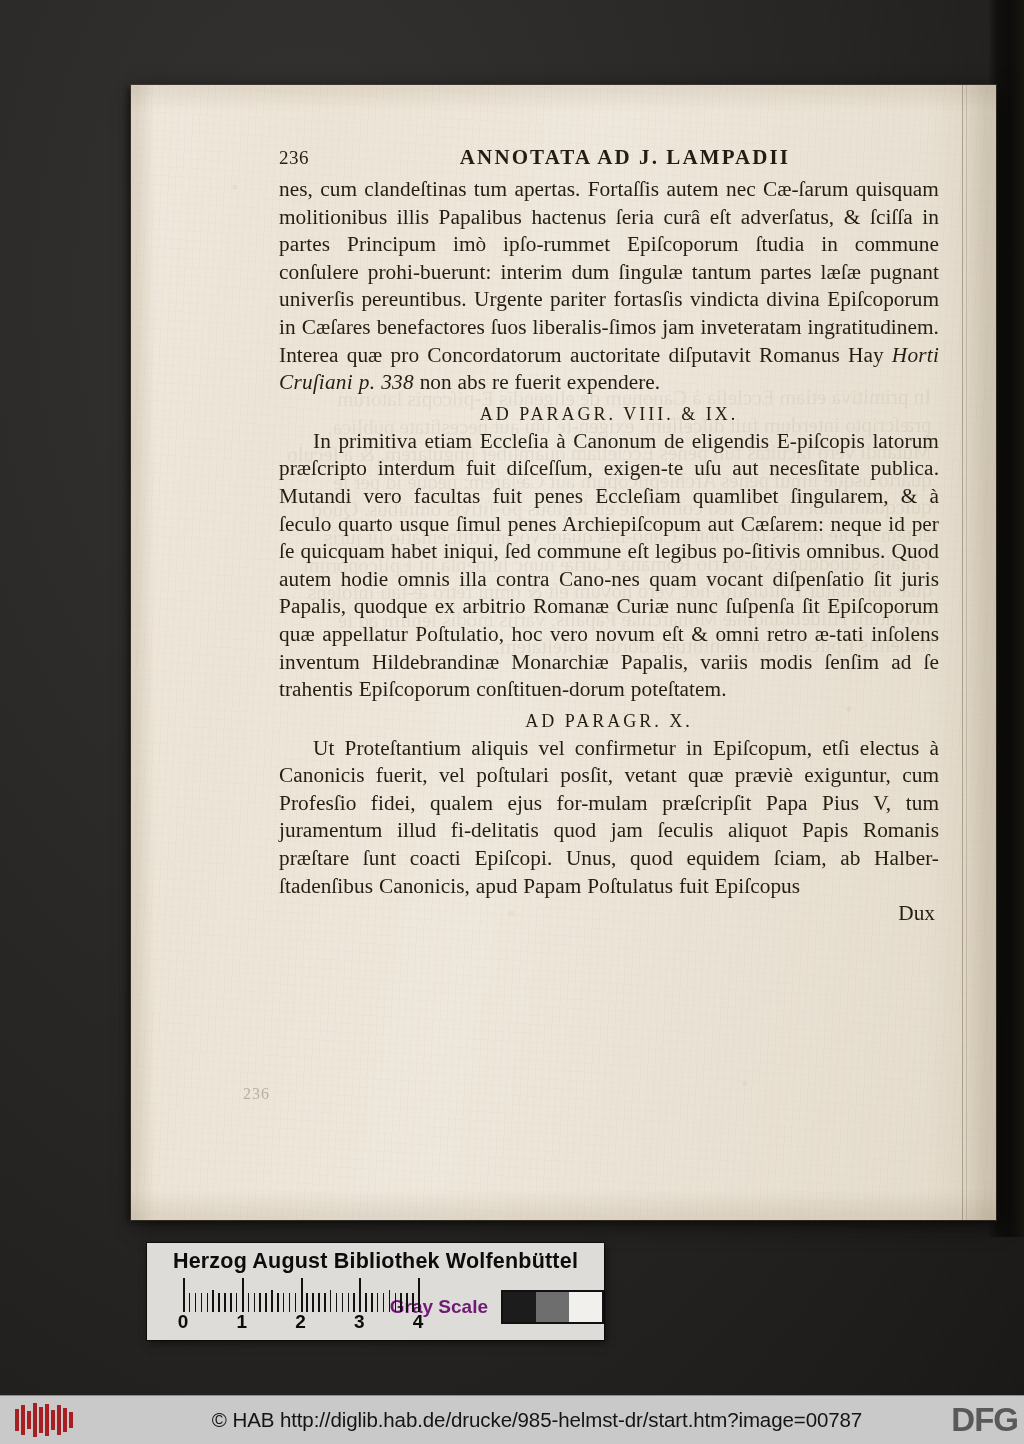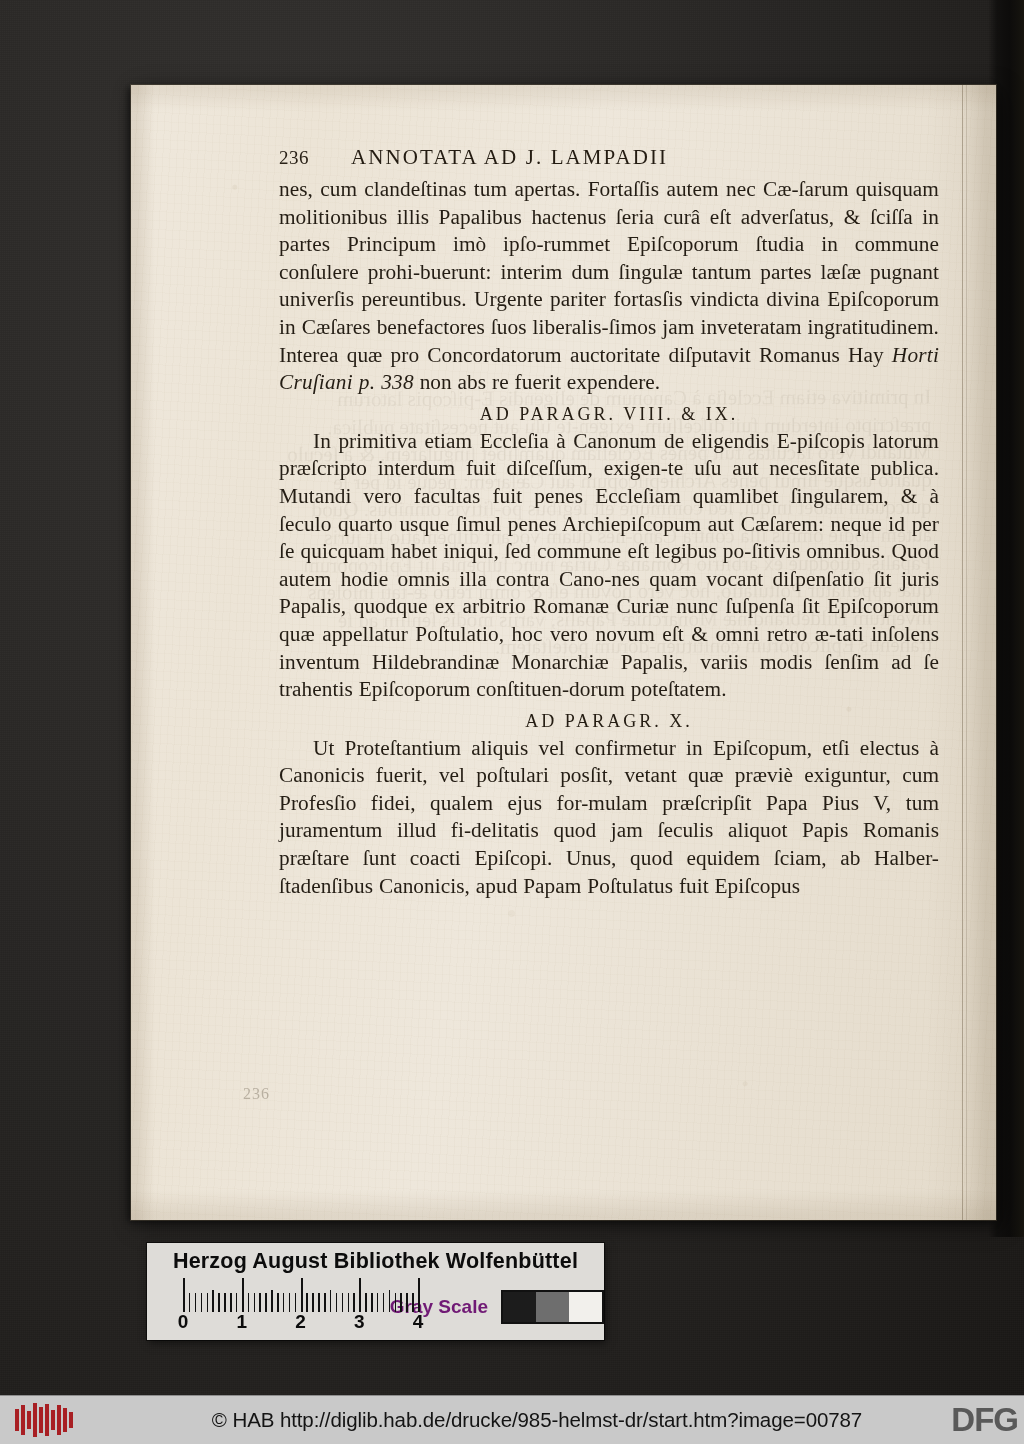--- a/index.html
+++ b/index.html
@@ -107,26 +107,28 @@
   }
   .folio {
     font-size: 19px;
     letter-spacing: .5px;
     color: #2a2218;
     width: 72px;
     flex: none;
   }
   .head-title {
     flex: 1;
+    text-align: center;
     font-size: 21px;
     letter-spacing: 2.1px;
     font-variant: small-caps;
     text-transform: uppercase;
     color: #241c12;
     padding-right: 40px;
+    font-weight: bold;
   }
 
   p.body {
     margin: 0;
     font-size: 21.3px;
     line-height: 27.6px;
     text-align: justify;
     color: #241d14;
     letter-spacing: .05px;
     word-spacing: .5px;
@@ -324,20 +326,21 @@
     <p class="body"><span>nes, cum clandeſtinas tum apertas. Fortaſſis autem nec Cæ-ſarum quisquam molitionibus illis Papalibus hactenus ſeria curâ eſt adverſatus, &amp; ſciſſa in partes Principum imò ipſo-rummet Epiſcoporum ſtudia in commune conſulere prohi-buerunt: interim dum ſingulæ tantum partes læſæ pugnant univerſis pereuntibus. Urgente pariter fortasſis vindicta divina Epiſcoporum in Cæſares benefactores ſuos liberalis-ſimos jam inveteratam ingratitudinem. Interea quæ pro Concordatorum auctoritate diſputavit Romanus Hay </span><span class="ital">Horti Cruſiani p. 338</span><span> non abs re fuerit expendere.</span></p>
 
     <div class="section-head">AD PARAGR. VIII. &amp; IX.</div>
 
     <p class="body indent">In primitiva etiam Eccleſia à Canonum de eligendis E-piſcopis latorum præſcripto interdum fuit diſceſſum, exigen-te uſu aut necesſitate publica. Mutandi vero facultas fuit penes Eccleſiam quamlibet ſingularem, &amp; à ſeculo quarto usque ſimul penes Archiepiſcopum aut Cæſarem: neque id per ſe quicquam habet iniqui, ſed commune eſt legibus po-ſitivis omnibus. Quod autem hodie omnis illa contra Cano-nes quam vocant diſpenſatio ſit juris Papalis, quodque ex arbitrio Romanæ Curiæ nunc ſuſpenſa ſit Epiſcoporum quæ appellatur Poſtulatio, hoc vero novum eſt &amp; omni retro æ-tati inſolens inventum Hildebrandinæ Monarchiæ Papalis, variis modis ſenſim ad ſe trahentis Epiſcoporum conſtituen-dorum poteſtatem.</p>
 
     <div class="section-head">AD PARAGR. X.</div>
 
     <p class="body indent">Ut Proteſtantium aliquis vel confirmetur in Epiſcopum, etſi electus à Canonicis fuerit, vel poſtulari posſit, vetant quæ præviè exiguntur, cum Profesſio fidei, qualem ejus for-mulam præſcripſit Papa Pius V, tum juramentum illud fi-delitatis quod jam ſeculis aliquot Papis Romanis præſtare ſunt coacti Epiſcopi. Unus, quod equidem ſciam, ab Halber-ſtadenſibus Canonicis, apud Papam Poſtulatus fuit Epiſcopus</p>
 
+    <div class="catchword">Dux</div>
   </div>
 </div>
 
 <div class="target">
   <div class="target-title">Herzog August Bibliothek Wolfenbüttel</div>
   <div class="target-row">
     <div class="ruler">
       <div class="ticks" id="ruler-ticks">
           <div class="tick major" style="left: 5px;"></div>
           <div class="tick minor" style="left: 10.875px;"></div>

